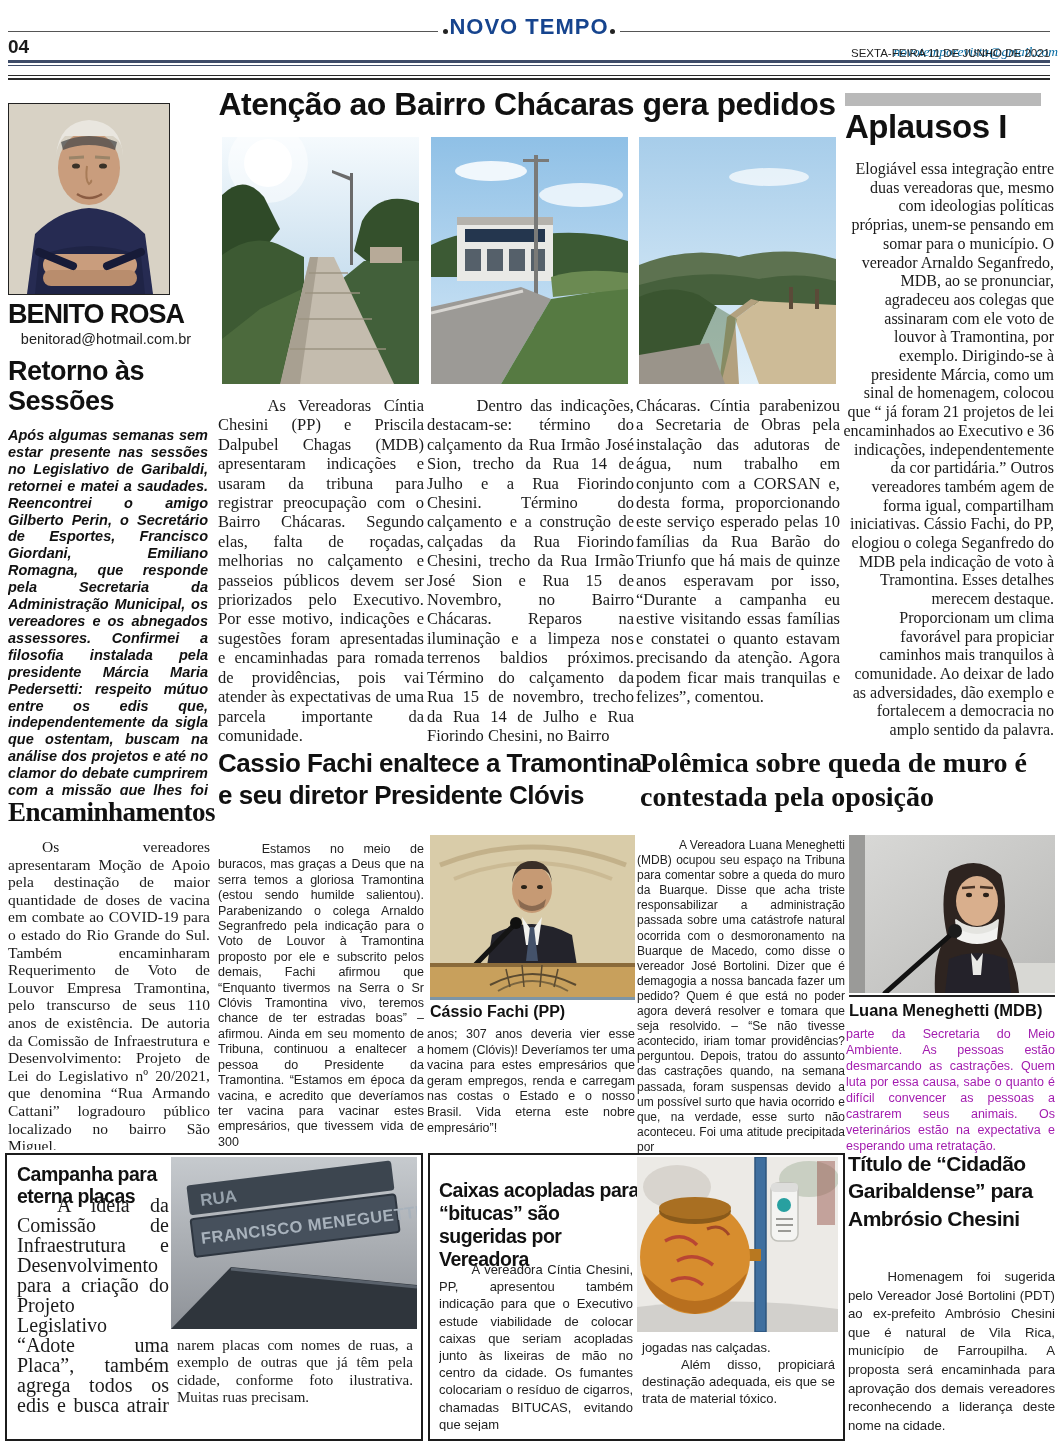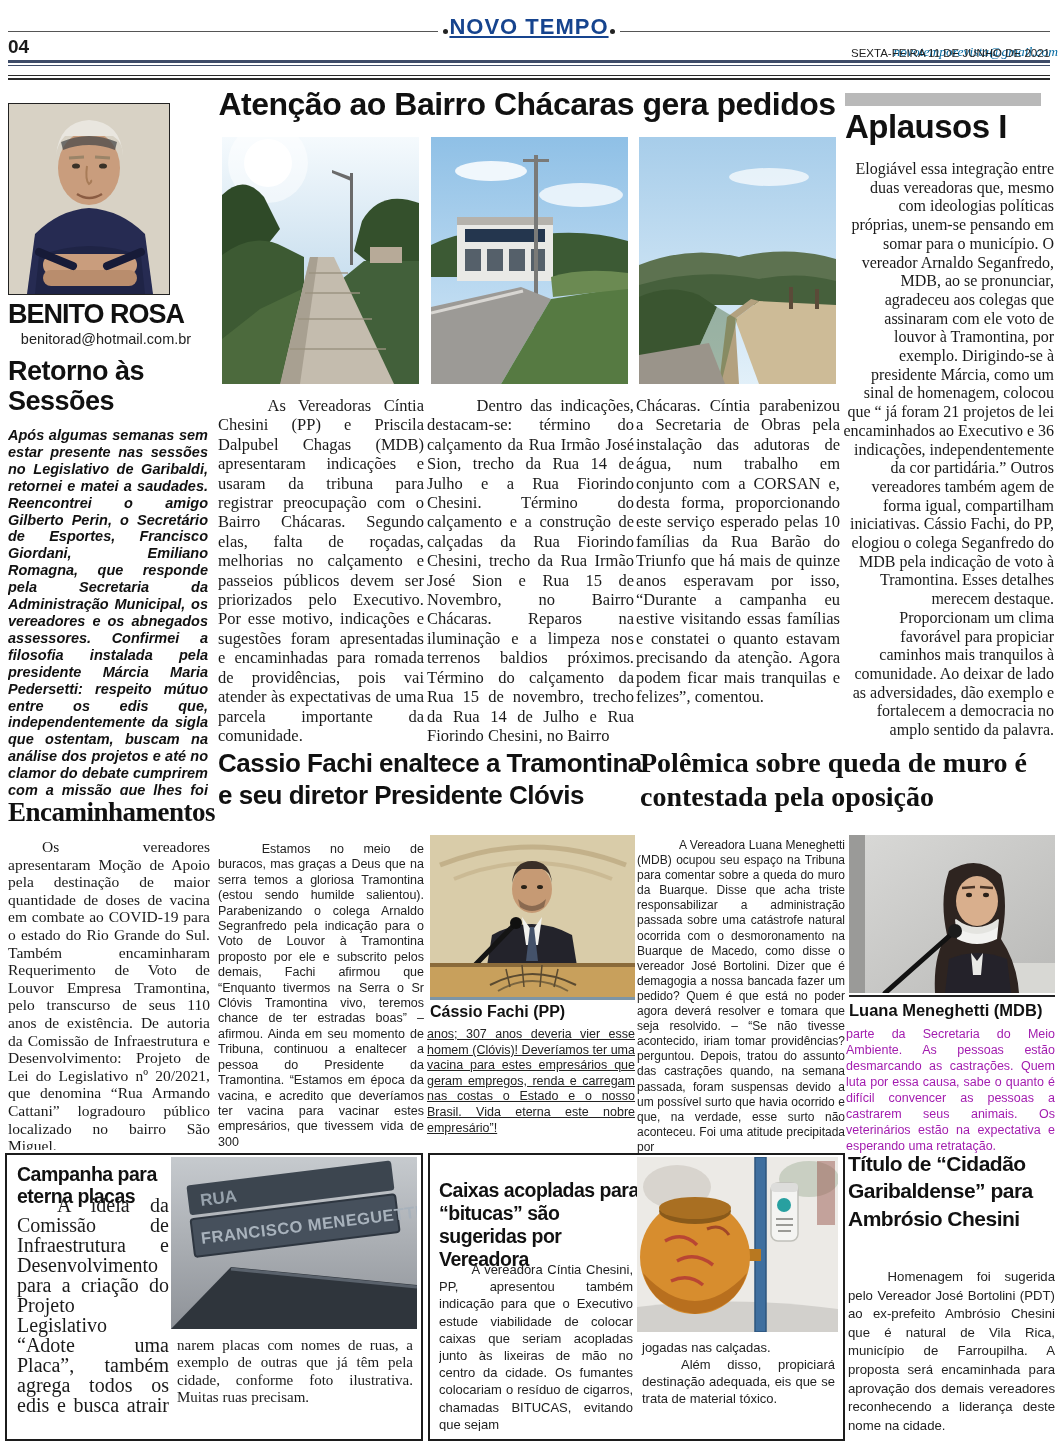--- a/index.html
+++ b/index.html
@@ -16,21 +16,21 @@
   .box{position:absolute;border:2px solid #1c1c1c;background:#fff;}
   svg{display:block;}
 </style>
 </head>
 <body>
 
 <div id="page">
 
   <div class="hline" style="left:8px;top:31px;width:430px;"></div>
   <div class="dot" style="left:443px;top:29px;"></div>
-  <div class="abs" style="left:0;top:14px;width:1058px;text-align:center;font-size:22px;font-weight:bold;letter-spacing:1px;color:#16448e;text-decoration:underline;">NOVO TEMPO</div>
+  <div class="abs" style="left:0;top:14px;width:1058px;text-align:center;font-size:22px;font-weight:bold;letter-spacing:1px;color:#16448e;">NOVO TEMPO</div>
   <div class="dot" style="left:610px;top:29px;"></div>
   <div class="hline" style="left:620px;top:31px;width:430px;"></div>
 
   <div class="abs" style="left:8px;top:36px;font-size:19px;font-weight:bold;">04</div>
   <div class="abs serif" style="left:0;top:44px;width:1058px;text-align:right;font-style:italic;font-size:13.5px;color:#0369a1;">novotemporevista@gmail.com</div>
   <div class="abs" style="left:700px;top:47px;width:350px;text-align:right;font-size:11.5px;color:#222;">SEXTA-FEIRA 11 DE JUNHO DE 2021</div>
 
   <div class="abs" style="left:8px;top:60px;width:1042px;height:3px;background:#3e4c68;"></div>
   <div class="abs" style="left:8px;top:65px;width:1042px;height:1px;background:#3e4c68;"></div>
   <div class="abs" style="left:8px;top:75px;width:1042px;height:1px;background:#2a2a2a;"></div>
@@ -169,21 +169,21 @@
       <circle cx="86" cy="88" r="6" fill="#101010"></circle>
       <rect x="0" y="128" width="205" height="34" fill="#c8a05c"></rect>
       <rect x="0" y="128" width="205" height="4" fill="#8a6a3a"></rect>
       <path d="M60,150 Q102,128 146,150" stroke="#5a4a30" stroke-width="2" fill="none"></path>
       <path d="M68,156 Q102,136 138,156" stroke="#7a653f" stroke-width="2" fill="none"></path>
       <path d="M76,134 L80,152 M92,130 L94,152 M112,130 L110,152 M128,134 L124,152" stroke="#5a4a30" stroke-width="1.5" fill="none"></path>
     </svg>
   </div>
   <div class="abs" style="left:430px;top:997px;width:205px;height:3px;background:#7d95a6;"></div>
   <div class="abs caption" style="left:430px;top:1003px;width:205px;">Cássio Fachi (PP)</div>
-  <div class="col just" style="left:427px;top:1027px;width:208px;height:126px;font-size:12.5px;line-height:15.6px;color:#222;text-decoration:underline;">anos; 307 anos deveria vier esse homem (Clóvis)! Deveríamos ter uma vacina para estes empresários que geram empregos, renda e carregam nas costas o Estado e o nosso Brasil. Vida eterna este nobre empresário”!</div>
+  <div class="col just" style="left:427px;top:1027px;width:208px;height:126px;font-size:12.5px;line-height:15.6px;color:#222;">anos; 307 anos deveria vier esse homem (Clóvis)! Deveríamos ter uma vacina para estes empresários que geram empregos, renda e carregam nas costas o Estado e o nosso Brasil. Vida eterna este nobre empresário”!</div>
 
   <div class="abs serif" style="left:640px;top:746px;width:412px;font-size:28px;font-weight:bold;line-height:1.2;color:#111;">Polêmica sobre queda de muro é contestada pela oposição</div>
   <div class="col just" style="left:637px;top:838px;width:208px;height:316px;font-size:12px;line-height:15.1px;text-indent:3.5em;color:#222;">A Vereadora Luana Meneghetti (MDB) ocupou seu espaço na Tribuna para comentar sobre a queda do muro da Buarque. Disse que acha triste responsabilizar a administração passada sobre uma catástrofe natural ocorrida com o desmoronamento na Buarque de Macedo, como disse o vereador José Bortolini. Dizer que é demagogia a nossa bancada fazer um pedido? Quem é que está no poder agora deverá resolver e tomara que seja resolvido. – “Se não tivesse acontecido, iriam tomar providências? perguntou. Depois, tratou do assunto das castrações quando, na semana passada, foram suspensas devido a um possível surto que havia ocorrido e que, na verdade, esse surto não aconteceu. Foi uma atitude precipitada por</div>
 
   <div class="abs" style="left:849px;top:835px;width:206px;height:158px;overflow:hidden;">
     <svg width="206" height="158" viewBox="0 0 206 158">
       <defs>
         <linearGradient id="lg1" x1="0" y1="0" x2="1" y2="1">
           <stop offset="0" stop-color="#d9d9d7"></stop>
             <stop offset="1" stop-color="#b9b9b7"></stop>

